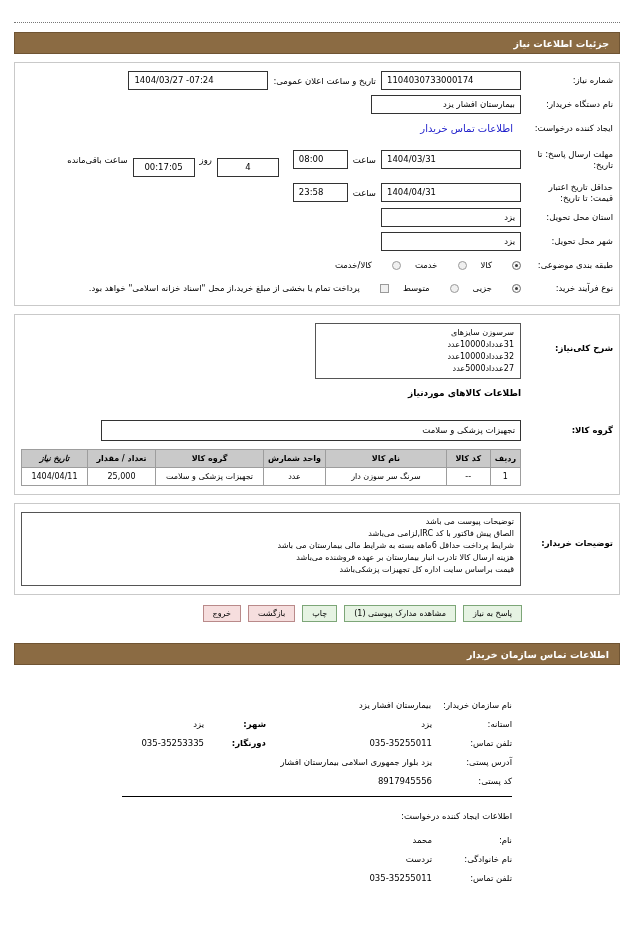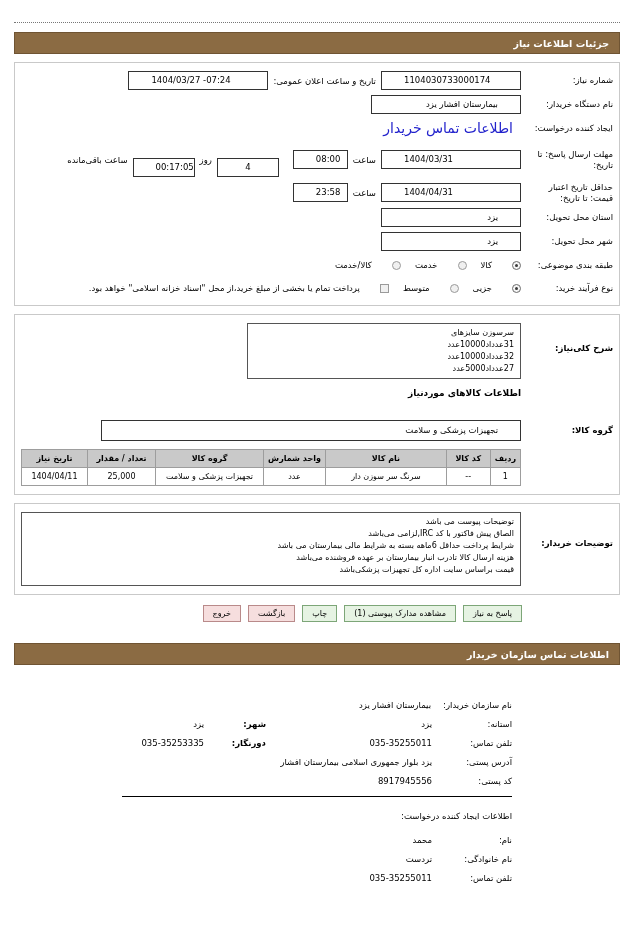--- a/index.html
+++ b/index.html
@@ -66,42 +66,42 @@
     line-height: 1.25;
     color: #000;
   }
   .lbl.b { font-weight: bold; }
 
   .fld {
     border: 1px solid #333;
     background: #fff;
     height: 19px;
     line-height: 17px;
-    padding: 0 22px;
+    padding: 0 5px;
     text-align: left;
     font-size: 8.5px;
     white-space: nowrap;
     overflow: hidden;
     direction: ltr;
   }
   .fld.rtltxt { direction: rtl; text-align: right; }
   .w140 { width: 140px; }
   .w150 { width: 150px; }
   .w55  { width: 55px; }
   .w62  { width: 62px; margin-top: 16px; }
 
   .mini-lbl {
     font-size: 8.5px;
     padding: 0 5px;
     white-space: nowrap;
   }
 
   .link {
     color: #2222cc;
-    font-size: 14px;
+    font-size: 10px;
     text-decoration: none;
     white-space: nowrap;
     padding: 0 8px;
     cursor: pointer;
   }
 
   
   .radio-row { display: flex; align-items: center; flex-wrap: nowrap; }
   .opt { display: flex; align-items: center; margin-left: 14px; white-space: nowrap; gap: 16px; }
   .rdo {
@@ -124,21 +124,21 @@
   .ta {
     border: 1px solid #555;
     background: #fff;
     padding: 3px 6px;
     font-size: 8px;
     line-height: 1.5;
     text-align: right;
     white-space: pre-line;
     overflow: hidden;
   }
-  .ta.k1 { width: 274px; height: 56px; }
+  .ta.k1 { width: 206px; height: 56px; }
   .ta.k3 { width: 510px; height: 74px; }
 
   
   .sub-head {
     font-weight: bold;
     font-size: 9px;
     margin: 9px 0 22px 0;
     text-align: right;
     padding-right: 92px;
   }
@@ -347,21 +347,21 @@
       <div class="lbl"></div>
       <table class="items">
         <thead>
           <tr>
             <th style="width:26px;">ردیف</th>
             <th style="width:44px;">کد کالا</th>
             <th>نام کالا</th>
             <th style="width:62px;">واحد شمارش</th>
             <th style="width:108px;">گروه کالا</th>
             <th style="width:68px;">تعداد / مقدار</th>
-            <th style="width:66px;">تاریخ نیاز</th>
+            <th style="width:66px;font-style:italic;">تاریخ نیاز</th>
           </tr>
         </thead>
         <tbody>
           <tr>
             <td>1</td>
             <td>--</td>
             <td>سرنگ سر سوزن دار</td>
             <td>عدد</td>
             <td>تجهیزات پزشکی و سلامت</td>
             <td>25,000</td>

